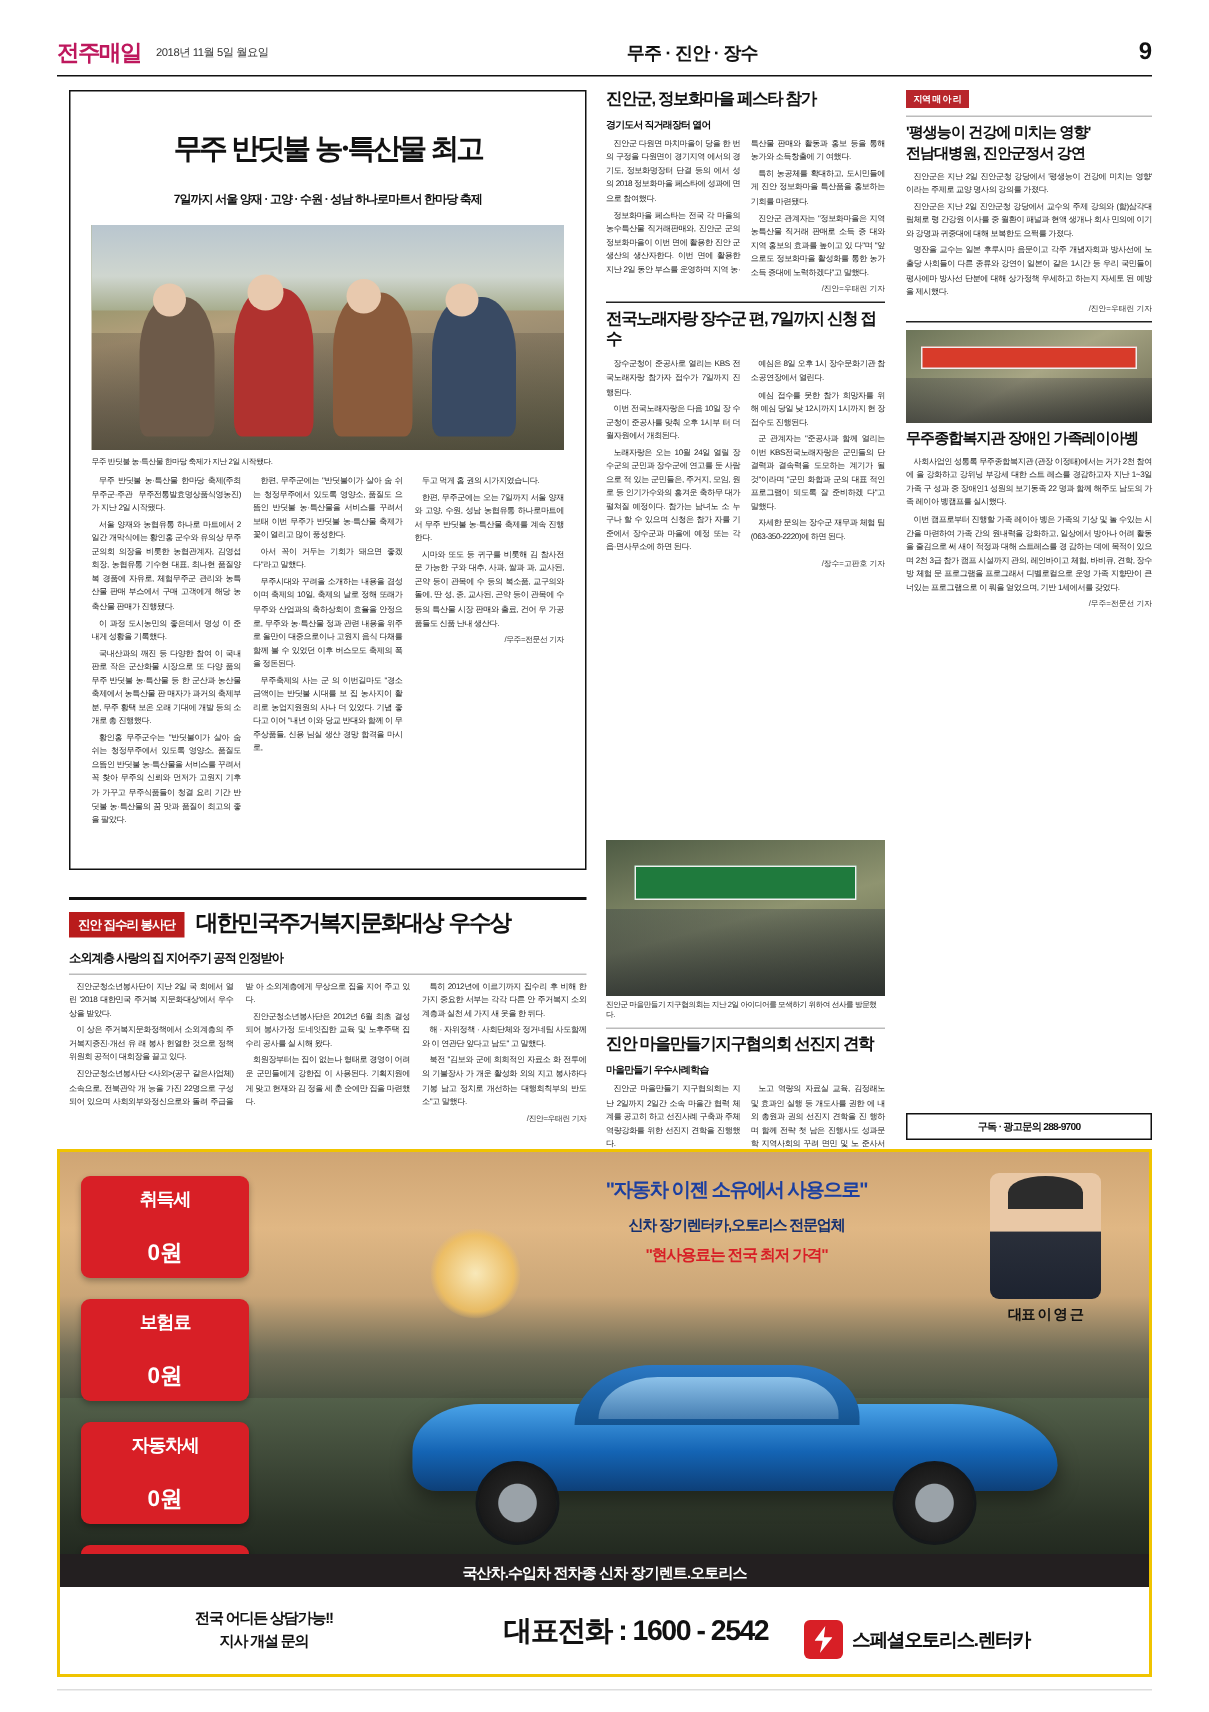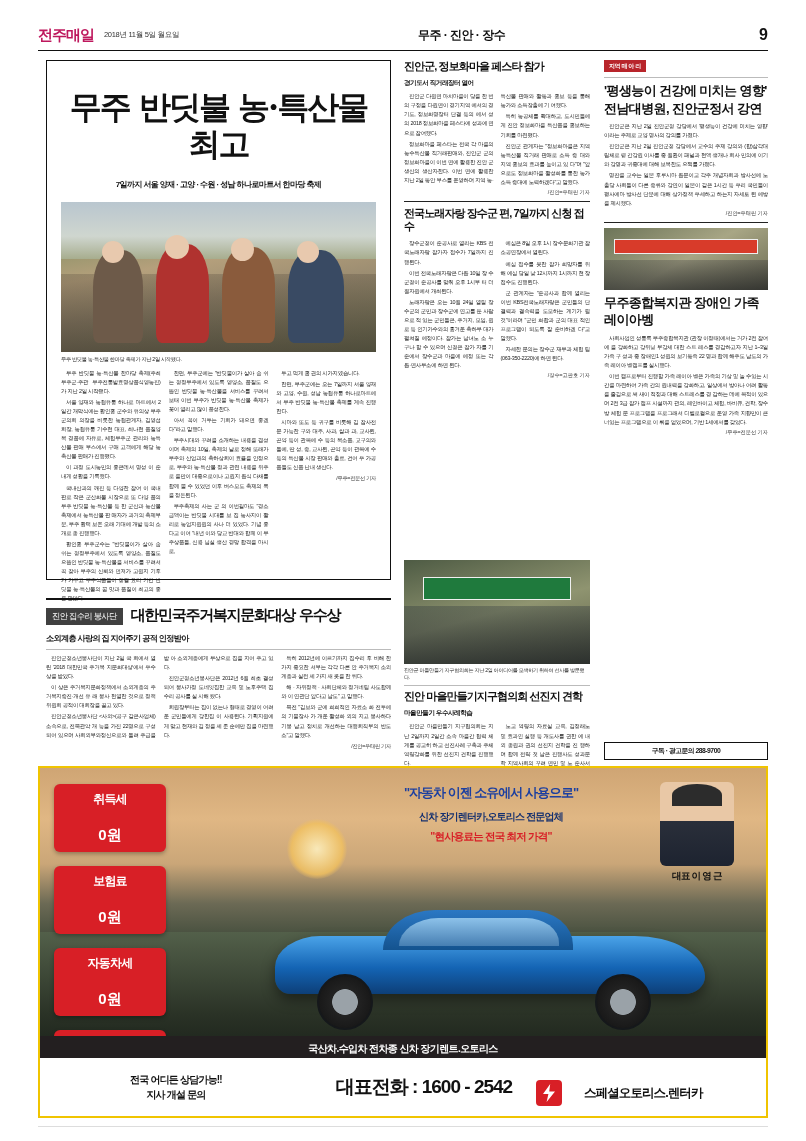--- a/index.html
+++ b/index.html
@@ -52,21 +52,21 @@
   .hr-dark { border:0; border-top:1.2px solid #222; margin:5px 0; }
   .hr-black { border:0; border-top:2px solid #111; margin:6px 0; }
 
   
   .lead-box {
     position:absolute; left:46px; top:60px; width:345px; height:520px;
     border:1px solid #111;
     padding:14px 14px 8px 14px;
   }
   .lead-title {
-    font-size:32px; font-weight:bold; text-align:center;
+    font-size:19px; font-weight:bold; text-align:center;
     letter-spacing:-2px; line-height:1.15;
     font-family:"DejaVu Serif", serif;
     margin-top:14px;
   }
   .lead-sub {
     font-size:8px; font-weight:bold; text-align:center;
     letter-spacing:-0.6px; margin-top:16px; color:#111;
   }
   .lead-photo {
     margin-top:12px; width:100%; height:150px;
@@ -105,29 +105,29 @@
   .two-col { column-count:2; column-gap:7px; }
 
   
   .right-rail { position:absolute; left:604px; top:60px; width:164px; }
   .rail-label {
     display:inline-block; background:#b8252b; color:#fff;
     font-size:6px; padding:1.5px 5px; letter-spacing:-0.4px; font-weight:bold;
   }
   .rail-label-row { display:flex; align-items:center; gap:4px; margin-bottom:5px; }
   .rail-title {
-    font-size:13px; font-weight:bold; letter-spacing:-0.6px; line-height:1.35;
+    font-size:10px; font-weight:bold; letter-spacing:-0.6px; line-height:1.35;
     margin-bottom:5px;
   }
 
   
   .award-box { position:absolute; left:46px; top:592px; width:345px; }
   .award-head { display:flex; align-items:flex-end; gap:8px; }
   .award-tag {
-    background:#404040; color:#fff; font-size:8.4px; font-weight:normal;
+    background:#b91c1c; color:#fff; font-size:8.4px; font-weight:bold;
     padding:3px 6px; letter-spacing:-0.7px; white-space:nowrap;
   }
   .award-title {
     font-size:15px; font-weight:bold; letter-spacing:-1.3px;
     font-family:"DejaVu Serif", serif;
   }
   .award-sub { font-size:8.2px; font-weight:bold; letter-spacing:-0.7px; margin:8px 0 5px 0; }
   .three-col { column-count:3; column-gap:8px; }
 
   
@@ -245,21 +245,21 @@
     position:absolute; left:0; top:268px; width:100%; height:26px;
     background:#231f20; color:#fff; display:flex; align-items:center; justify-content:center;
     font-size:10px; font-weight:bold; letter-spacing:-0.6px;
   }
   .ad-bottom {
     position:absolute; left:0; bottom:0; width:100%; height:58px;
     background:#ffffff; display:flex; align-items:center;
   }
   .ad-left-txt { width:272px; text-align:center; font-size:10px; font-weight:bold; line-height:1.5; letter-spacing:-0.8px; color:#111; }
   .ad-phone { flex:1; text-align:center; font-size:19px; font-weight:bold; letter-spacing:-1px; color:#111; }
-  .ad-brand { width:230px; display:flex; align-items:center; gap:22px; font-size:12.5px; font-weight:bold; letter-spacing:-0.9px; color:#111;margin-top:12px; }
+  .ad-brand { width:230px; display:flex; align-items:center; gap:6px; font-size:12.5px; font-weight:bold; letter-spacing:-0.9px; color:#111;margin-top:12px; }
   .brand-mark {
     width:26px; height:26px; background:#d81f26; border-radius:4px;
     position:relative;
   }
   .brand-mark:before {
     content:""; position:absolute; left:7px; top:4px; width:12px; height:18px;
     background:#fff;
     clip-path:polygon(60% 0,0 55%,45% 55%,30% 100%,100% 42%,52% 42%);
   }
   .ad-foot-rule {

